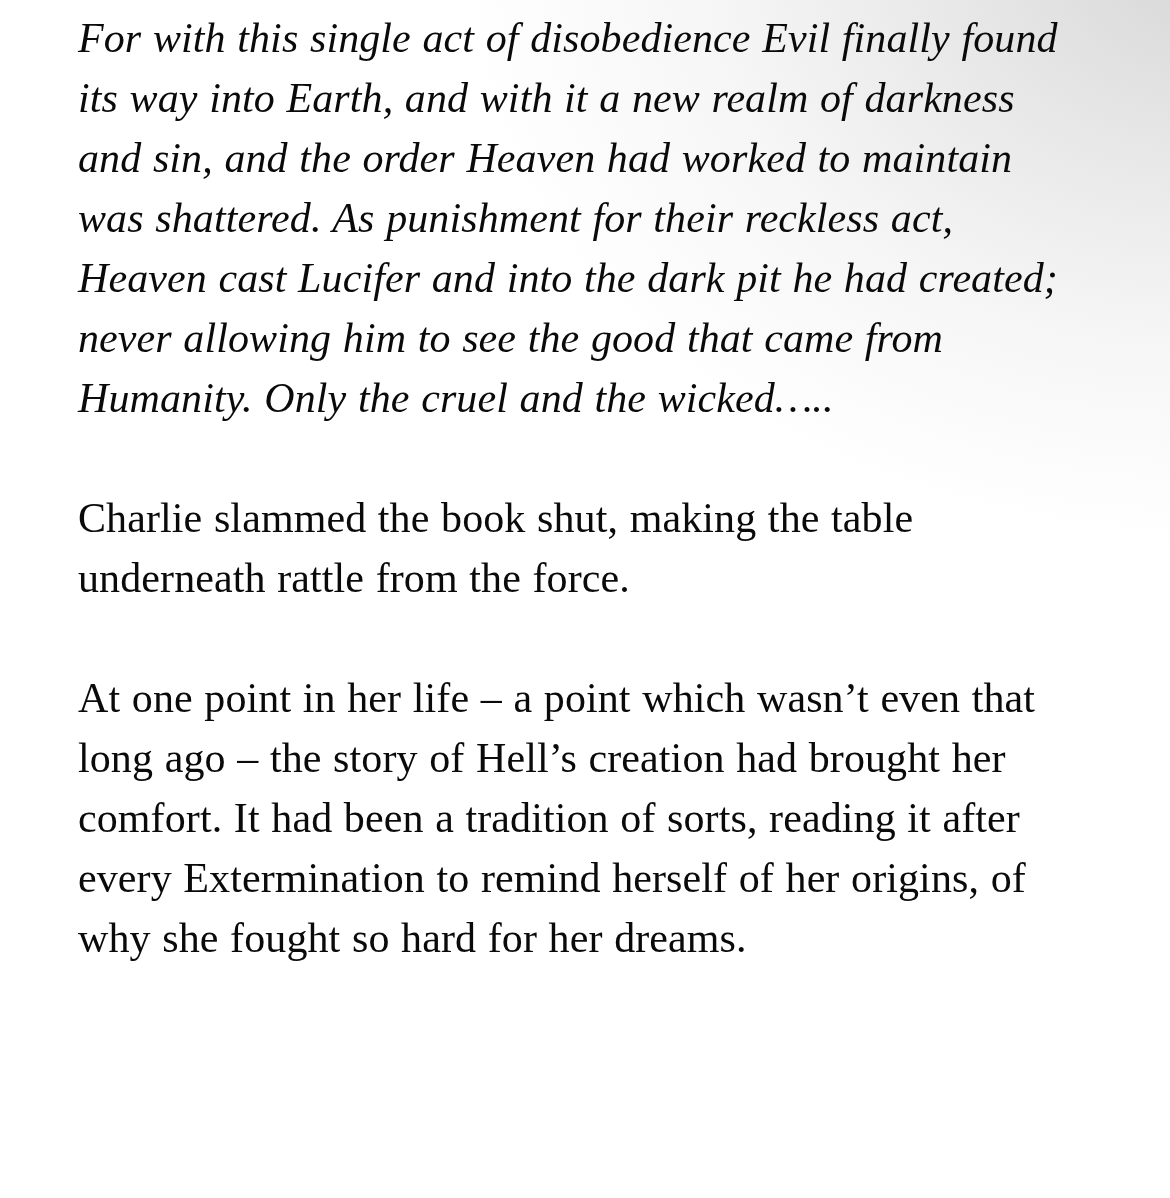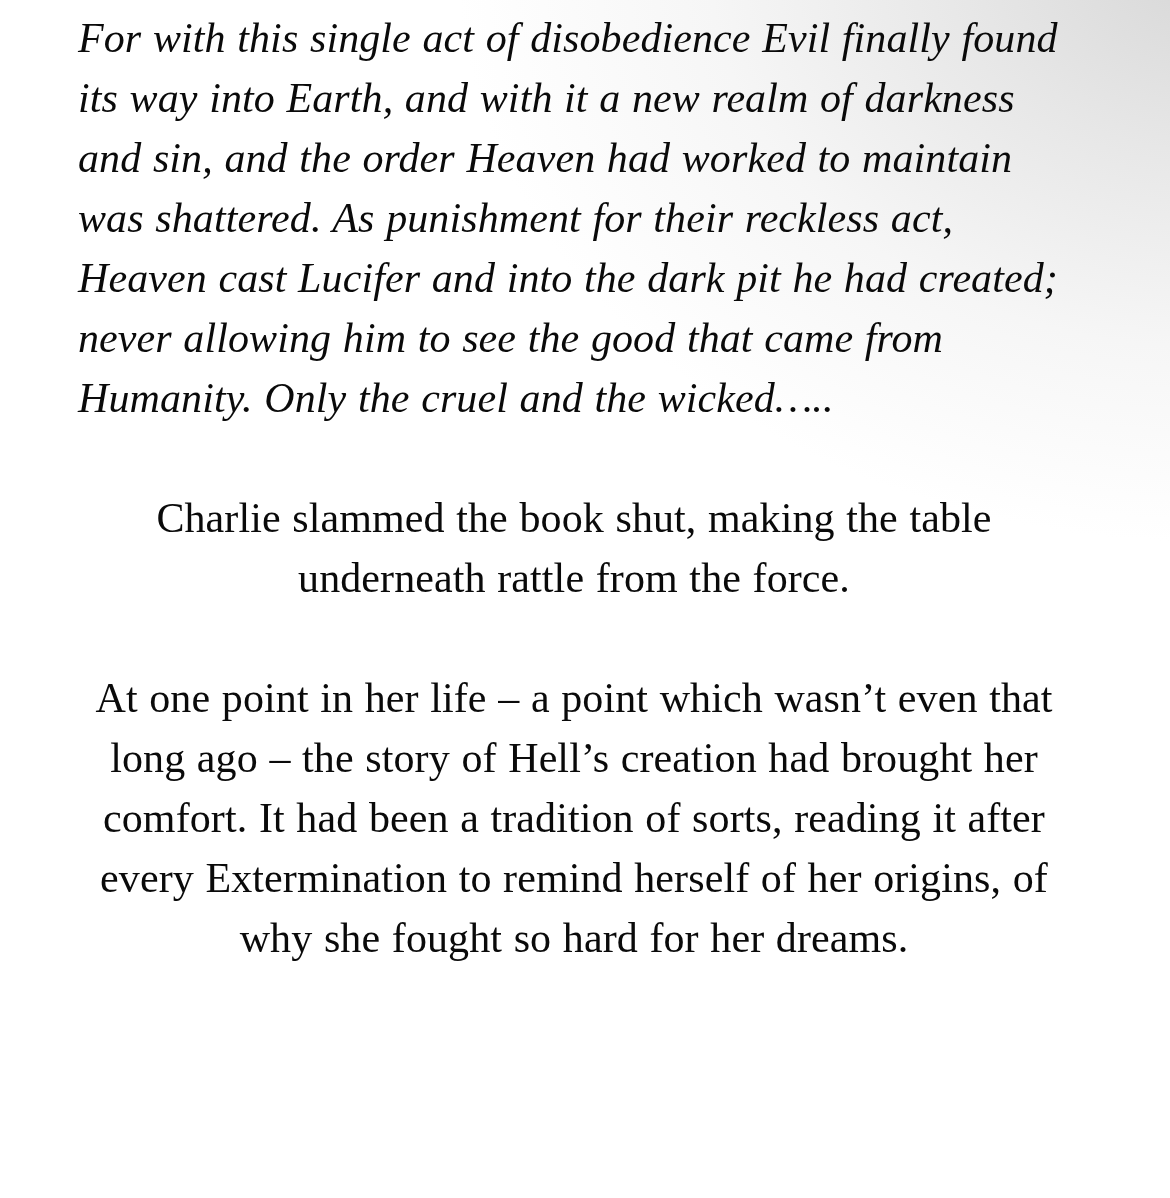--- a/index.html
+++ b/index.html
@@ -32,21 +32,20 @@
     line-height: 60px;
     letter-spacing: 0.1px;
     word-spacing: 1px;
     -webkit-font-smoothing: antialiased;
   }
   p.story-par.italic {
     font-style: italic;
   }
   p.story-par.regular {
     font-style: normal;
-    text-align: center;
   }
   p.story-par:last-child {
     margin-bottom: 0;
   }
 </style>
 </head>
 <body>
 
 <div class="page">
   <div class="text-block">

